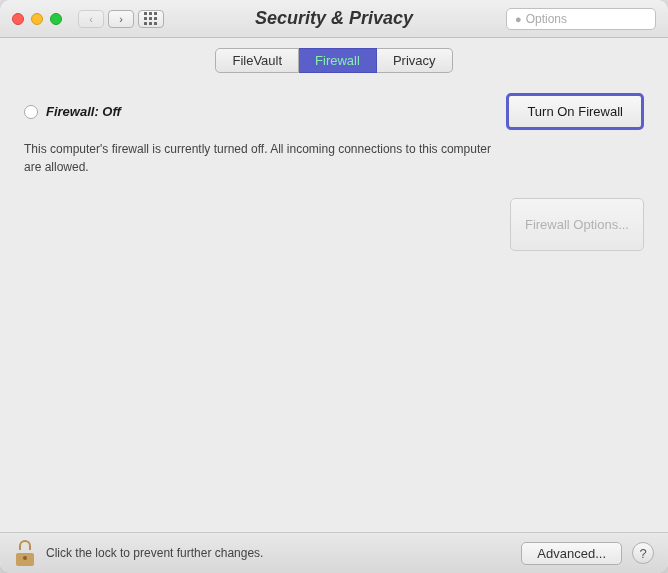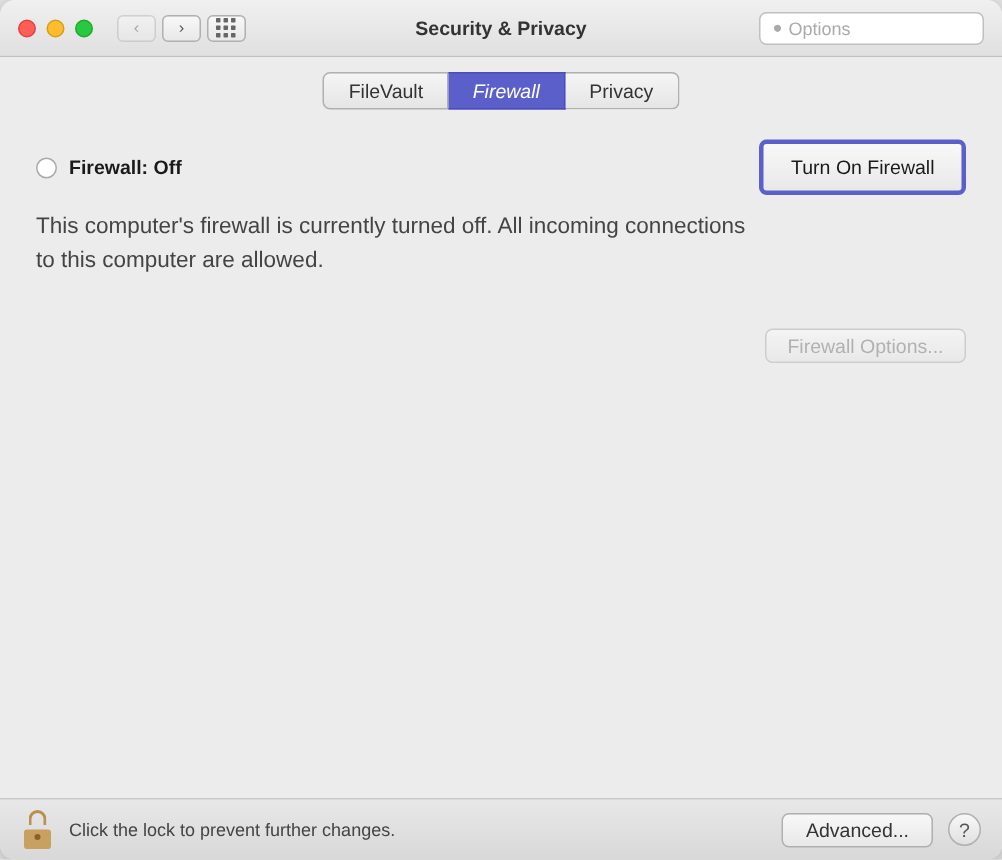--- a/index.html
+++ b/index.html
@@ -103,23 +103,24 @@
       width: 3px;
       height: 3px;
       background: #666;
       border-radius: 0.5px;
     }
 
     .title-text {
       position: absolute;
       left: 50%;
       transform: translateX(-50%);
-      font-size: 13px;
+      font-size: 18px;
       font-weight: 600;
       color: #333;
+      font-style: italic;
     }
 
     .search-box {
       margin-left: auto;
       display: flex;
       align-items: center;
       background: #fff;
       border: 1px solid #c0c0c0;
       border-radius: 5px;
       padding: 2px 8px;
@@ -163,23 +164,22 @@
     .tab:last-child {
       border-radius: 0 5px 5px 0;
     }
 
     .tab + .tab {
       border-left: none;
     }
 
     .tab.active {
       background: #5b5fca;
-      color: #ffffff;
+      color: #86efac;
       border-color: #4a4eb8;
-      font-style: italic;
     }
 
     
     .content {
       flex: 1;
       padding: 20px 24px 10px 24px;
       display: flex;
       flex-direction: column;
     }
 
@@ -187,20 +187,21 @@
       display: flex;
       align-items: center;
       justify-content: space-between;
       margin-bottom: 10px;
     }
 
     .firewall-status {
       display: flex;
       align-items: center;
       gap: 8px;
+      font-style: italic;
     }
 
     .radio-btn {
       width: 14px;
       height: 14px;
       border-radius: 50%;
       border: 1px solid #aaa;
       background: #fff;
       display: flex;
       align-items: center;
@@ -219,30 +220,30 @@
       border: 3px solid #5b5fca;
       border-radius: 5px;
       font-size: 13px;
       color: #1a1a1a;
       cursor: pointer;
       white-space: nowrap;
       outline: none;
     }
 
     .description-text {
-      font-size: 15px;
+      font-size: 12px;
       color: #444;
       line-height: 1.5;
-      margin-bottom: 30px;
+      margin-bottom: 18px;
       max-width: 480px;
     }
 
     .firewall-options-btn {
       align-self: flex-end;
-      padding: 3px 14px;
+      padding: 18px 14px;
       background: linear-gradient(to bottom, #f8f8f8, #e8e8e8);
       border: 1px solid #c0c0c0;
       border-radius: 5px;
       font-size: 13px;
       color: #999;
       cursor: not-allowed;
       opacity: 0.7;
     }
 
     

